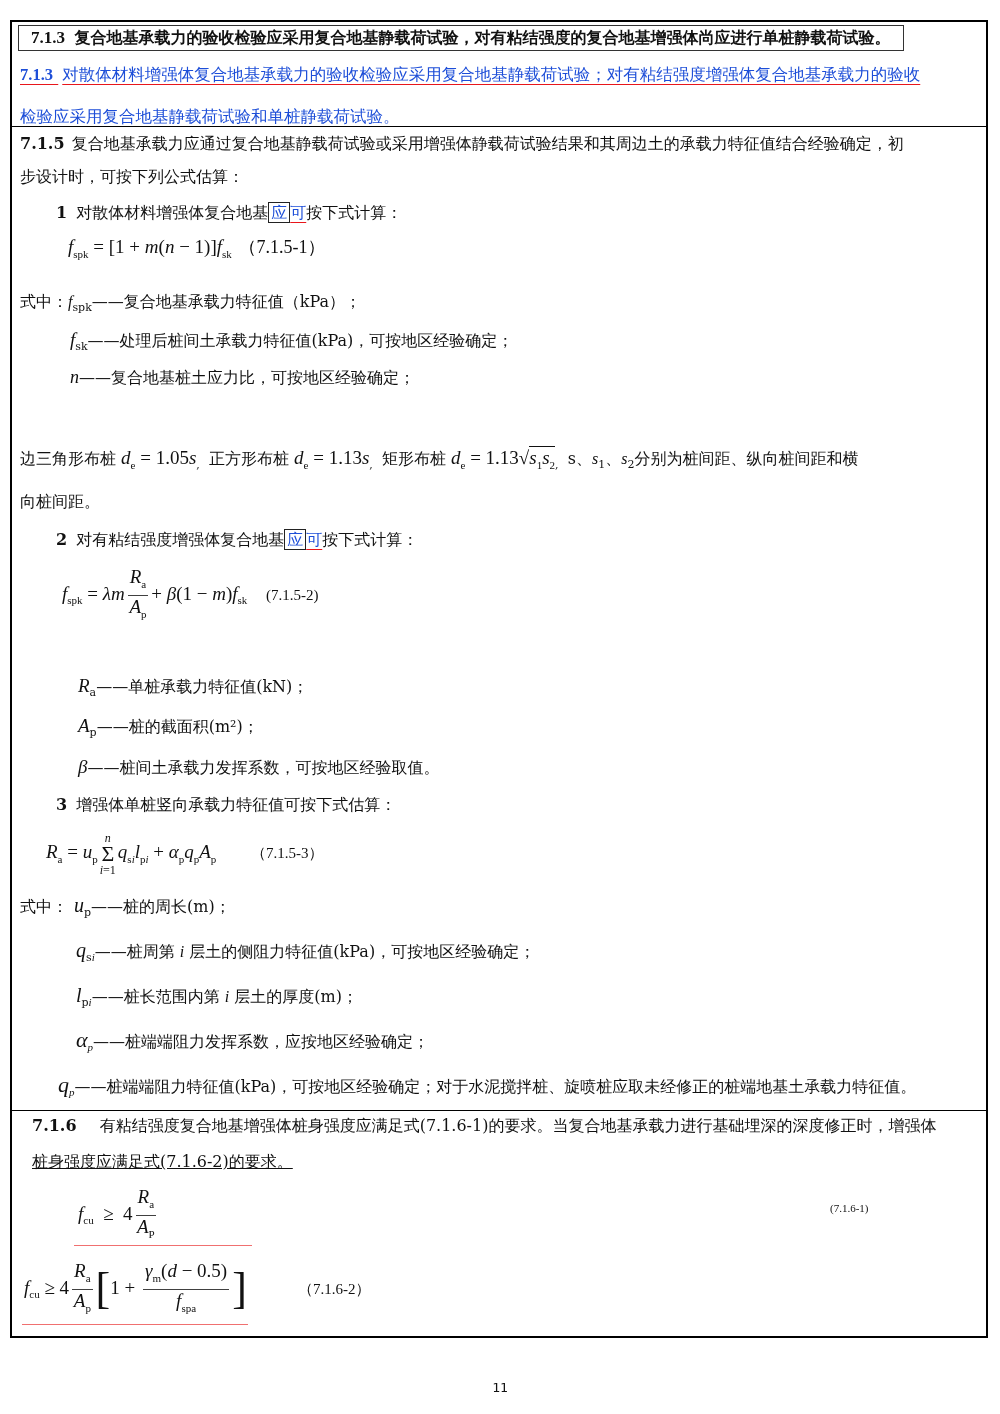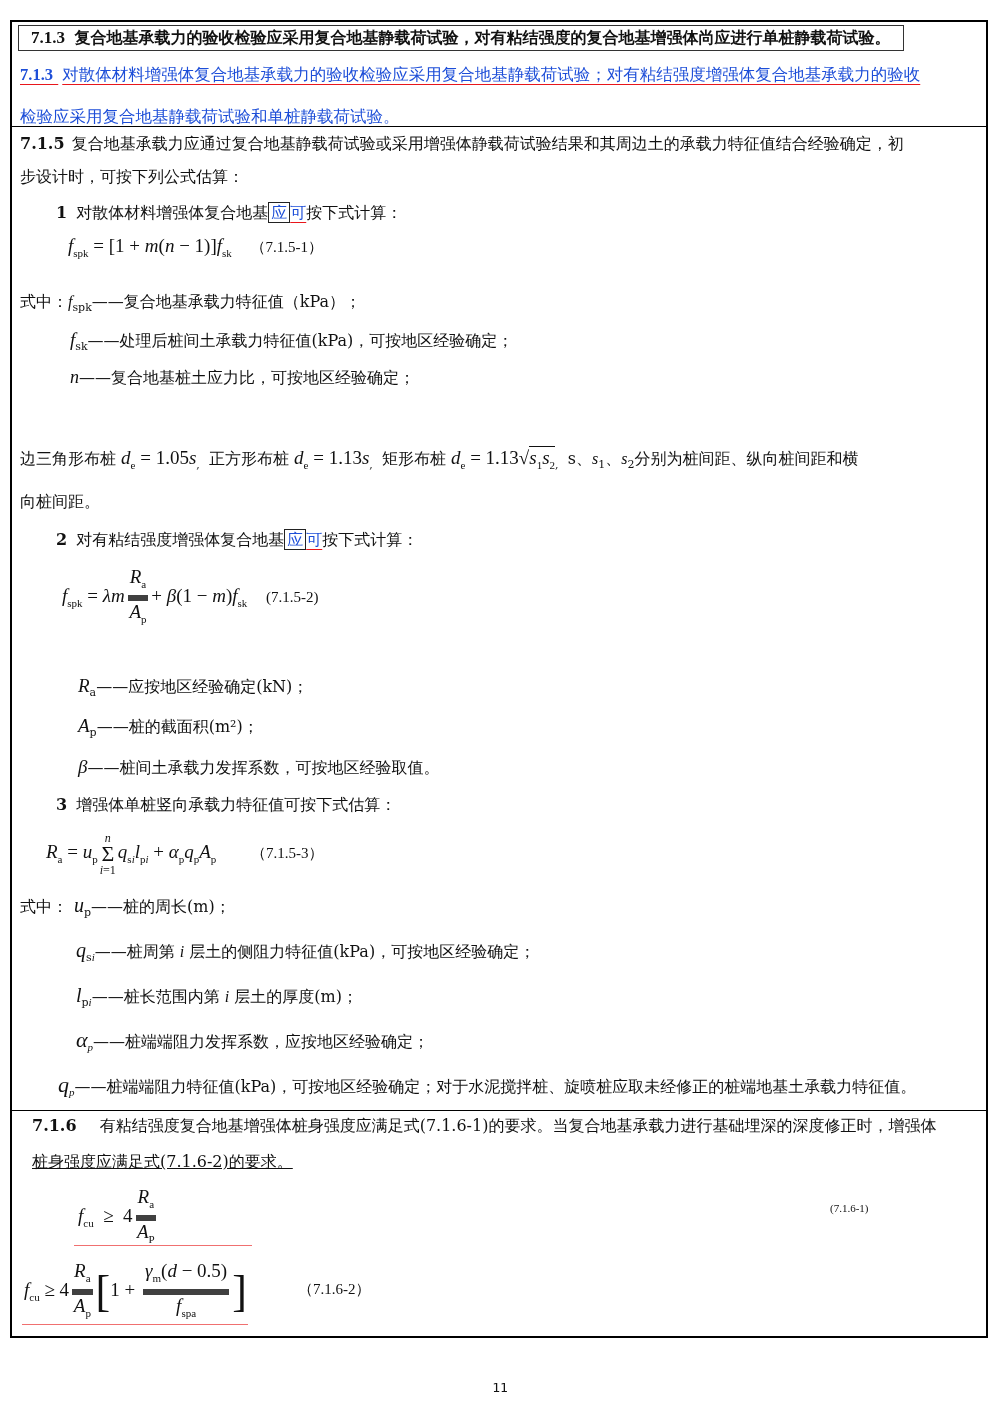--- a/index.html
+++ b/index.html
@@ -12,21 +12,21 @@
   .bold{font-weight:bold;}
   .red{color:#1d4ed8;}
   .uline{text-decoration:underline;text-decoration-color:#e8161b;text-underline-offset:4px;}
   .boxed{border:1px solid #222;padding:0 2px;}
   .sans{font-family:"DejaVu Sans","Liberation Sans",sans-serif;}
   .it{font-style:italic;font-family:"Liberation Serif","DejaVu Serif",serif;}
   .math{font-family:"Liberation Serif","DejaVu Serif",serif;font-size:19px;}
   sub{font-size:11px;}
   sup{font-size:11px;}
   .frac{display:inline-block;vertical-align:middle;text-align:center;margin:0 3px;}
-  .frac .num{display:block;border-bottom:6px solid #404040;padding:0 2px;line-height:22px;}
+  .frac .num{display:block;border-bottom:1px solid #404040;padding:0 2px;line-height:22px;}
   .frac .den{display:block;line-height:22px;}
   .ul-red{position:absolute;height:0;border-top:1.5px solid #f07070;}
   .sumbox{display:inline-block;vertical-align:middle;text-align:center;line-height:12px;font-size:12px;margin:0 2px;}
   .sumbox .sig{font-size:22px;line-height:20px;display:block;}
   .pageno{position:absolute;left:0;width:1000px;top:1380px;text-align:center;
           font-family:"DejaVu Sans Mono","Liberation Mono",monospace;font-size:13px;}
 </style>
 </head>
 <body>
 
@@ -54,21 +54,21 @@
   <div class="abs" style="left:8px;top:145px;font-size:16px;">
     <span>步设计时，可按下列公式估算：</span>
   </div>
 
   <div class="abs" style="left:44px;top:181px;font-size:16px;">
     <span class="bold">1</span>
     <span style="margin-left:4px;">对散体材料增强体复合地基</span><span class="red boxed">应</span><span class="red uline">可</span><span>按下式计算：</span>
   </div>
   <div class="abs math" style="left:56px;top:213px;">
     <span class="it">f</span><sub>spk</sub> = [1 + <span class="it">m</span>(<span class="it">n</span> − 1)]<span class="it">f</span><sub>sk</sub>
-    <span style="font-size:15px;margin-left:14px;">（7.1.5-1）</span>
+    <span style="font-size:18px;margin-left:2px;">（7.1.5-1）</span>
   </div>
 
   <div class="abs" style="left:8px;top:270px;font-size:16px;">
     <span>式中：</span><span class="it">f</span><sub>spk</sub><span>——复合地基承载力特征值（kPa）；</span>
   </div>
   <div class="abs" style="left:58px;top:307px;font-size:16px;">
     <span class="it" style="font-size:19px;">f</span><sub>sk</sub><span>——处理后桩间土承载力特征值(kPa)，可按地区经验确定；</span>
   </div>
   <div class="abs" style="left:58px;top:345px;font-size:16px;">
     <span class="it" style="font-size:18px;">n</span><span>——复合地基桩土应力比，可按地区经验确定；</span>
@@ -89,21 +89,21 @@
   <div class="abs" style="left:44px;top:508px;font-size:16px;">
     <span class="bold">2</span>
     <span style="margin-left:4px;">对有粘结强度增强体复合地基</span><span class="red boxed">应</span><span class="red uline">可</span><span>按下式计算：</span>
   </div>
   <div class="abs math" style="left:50px;top:544px;">
     <span class="it">f</span><sub>spk</sub> = <span class="it">λm</span><span class="frac"><span class="num"><span class="it">R</span><sub>a</sub></span><span class="den"><span class="it">A</span><sub>p</sub></span></span>+ <span class="it">β</span>(1 − <span class="it">m</span>)<span class="it">f</span><sub>sk</sub>
     <span style="font-size:15px;margin-left:14px;">(7.1.5-2)</span>
   </div>
 
   <div class="abs" style="left:66px;top:653px;font-size:16px;">
-    <span class="it" style="font-size:19px;">R</span><sub>a</sub><span>——应按地区经验确定(kN)；</span>
+    <span class="it" style="font-size:19px;">R</span><sub>a</sub><span>——单桩承载力特征值(kN)；</span>
   </div>
   <div class="abs" style="left:66px;top:693px;font-size:16px;">
     <span class="it" style="font-size:19px;">A</span><sub>p</sub><span>——桩的截面积(m²)；</span>
   </div>
   <div class="abs" style="left:66px;top:734px;font-size:16px;">
     <span class="it" style="font-size:19px;">β</span><span>——桩间土承载力发挥系数，可按地区经验取值。</span>
   </div>
 
   <div class="abs" style="left:44px;top:773px;font-size:16px;">
     <span class="bold">3</span>

